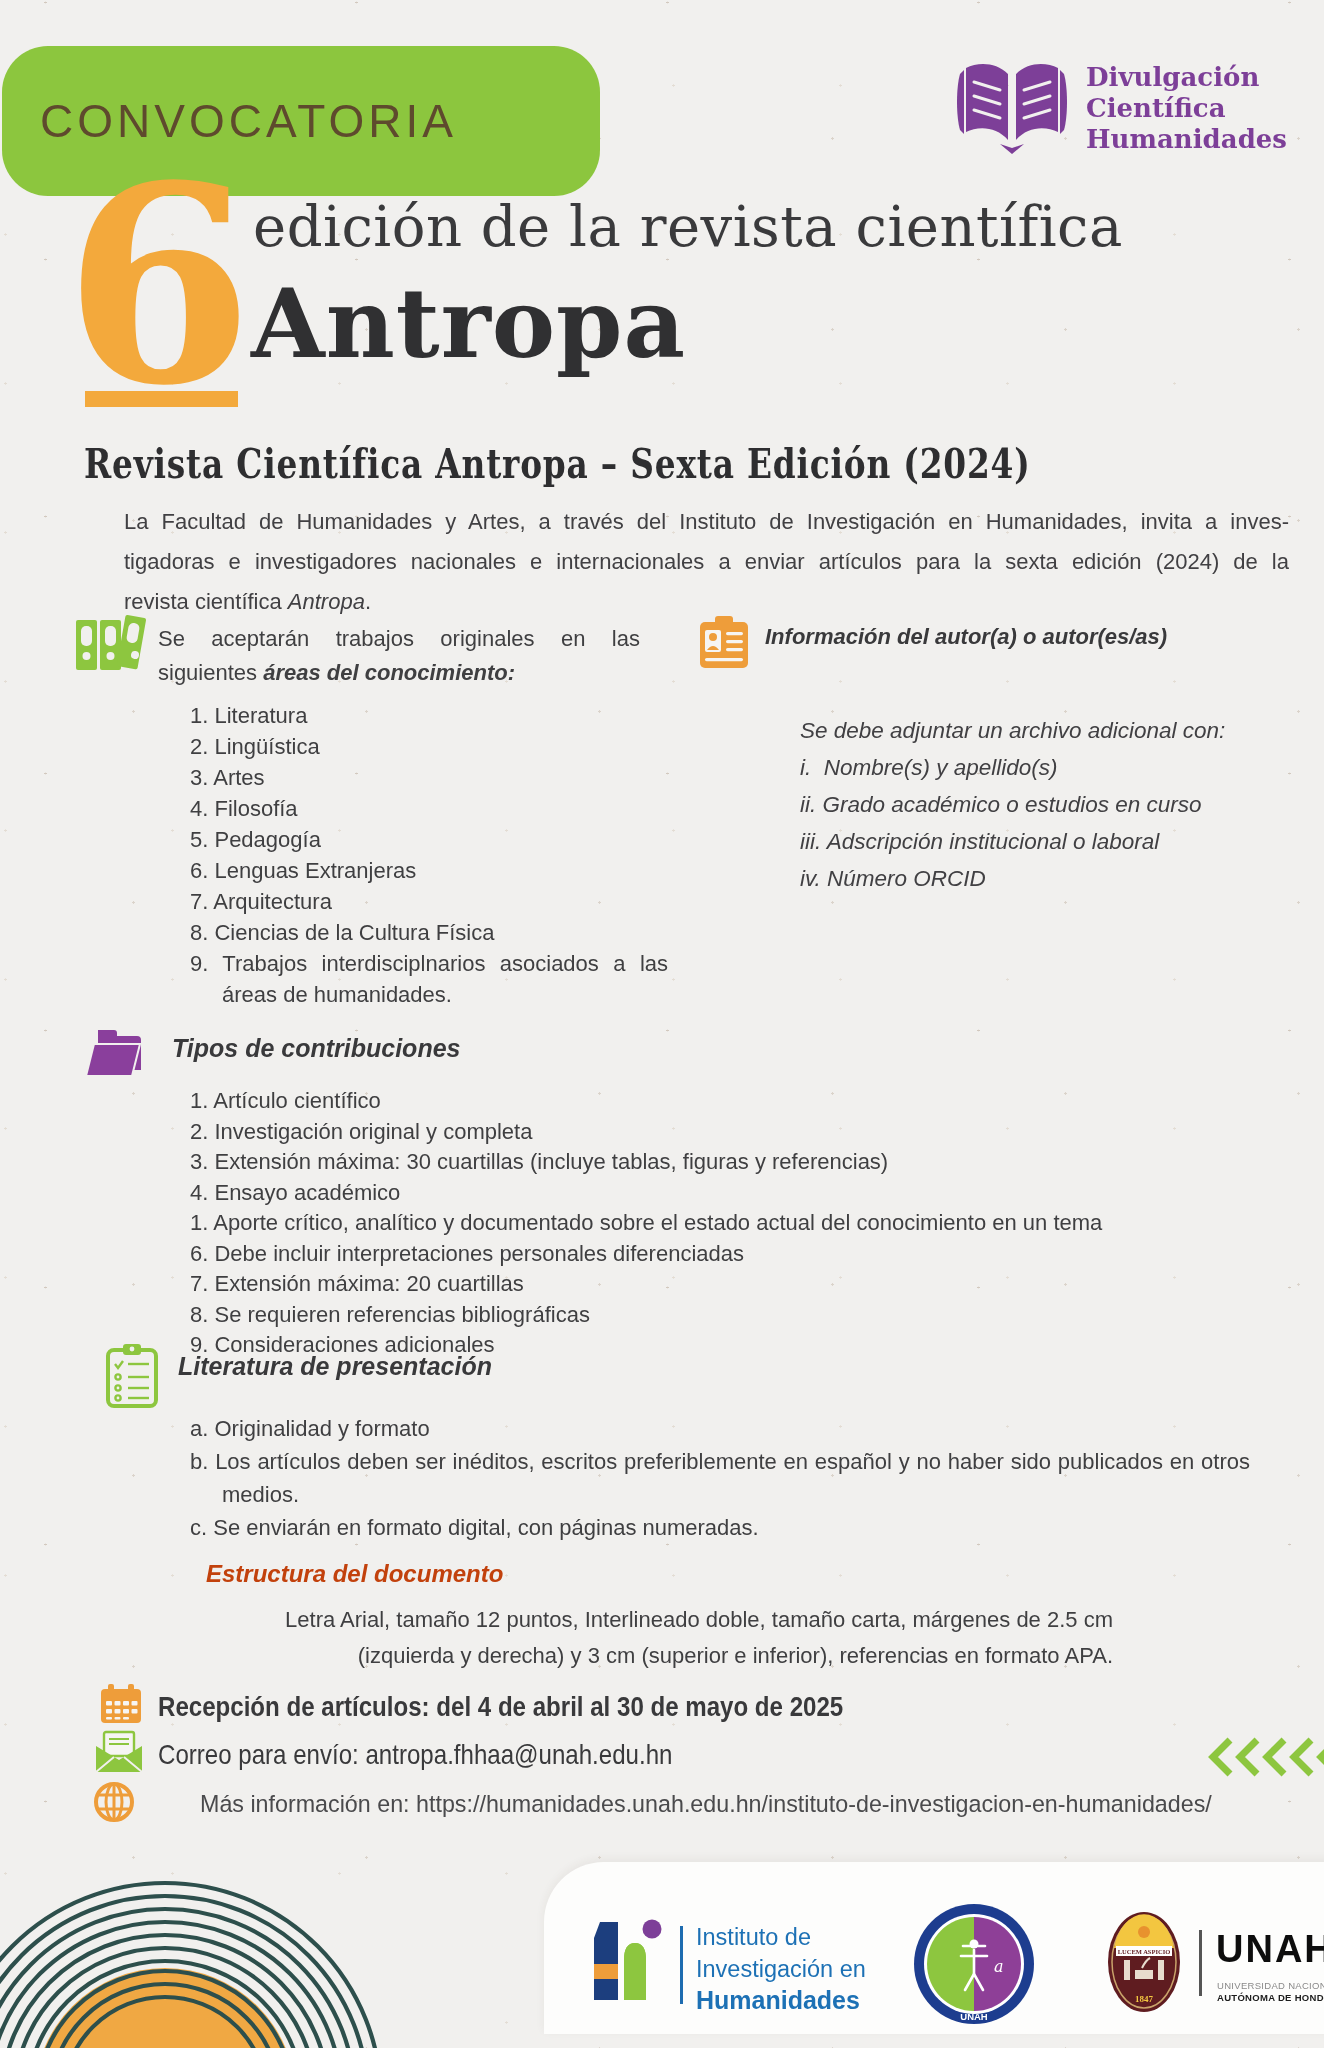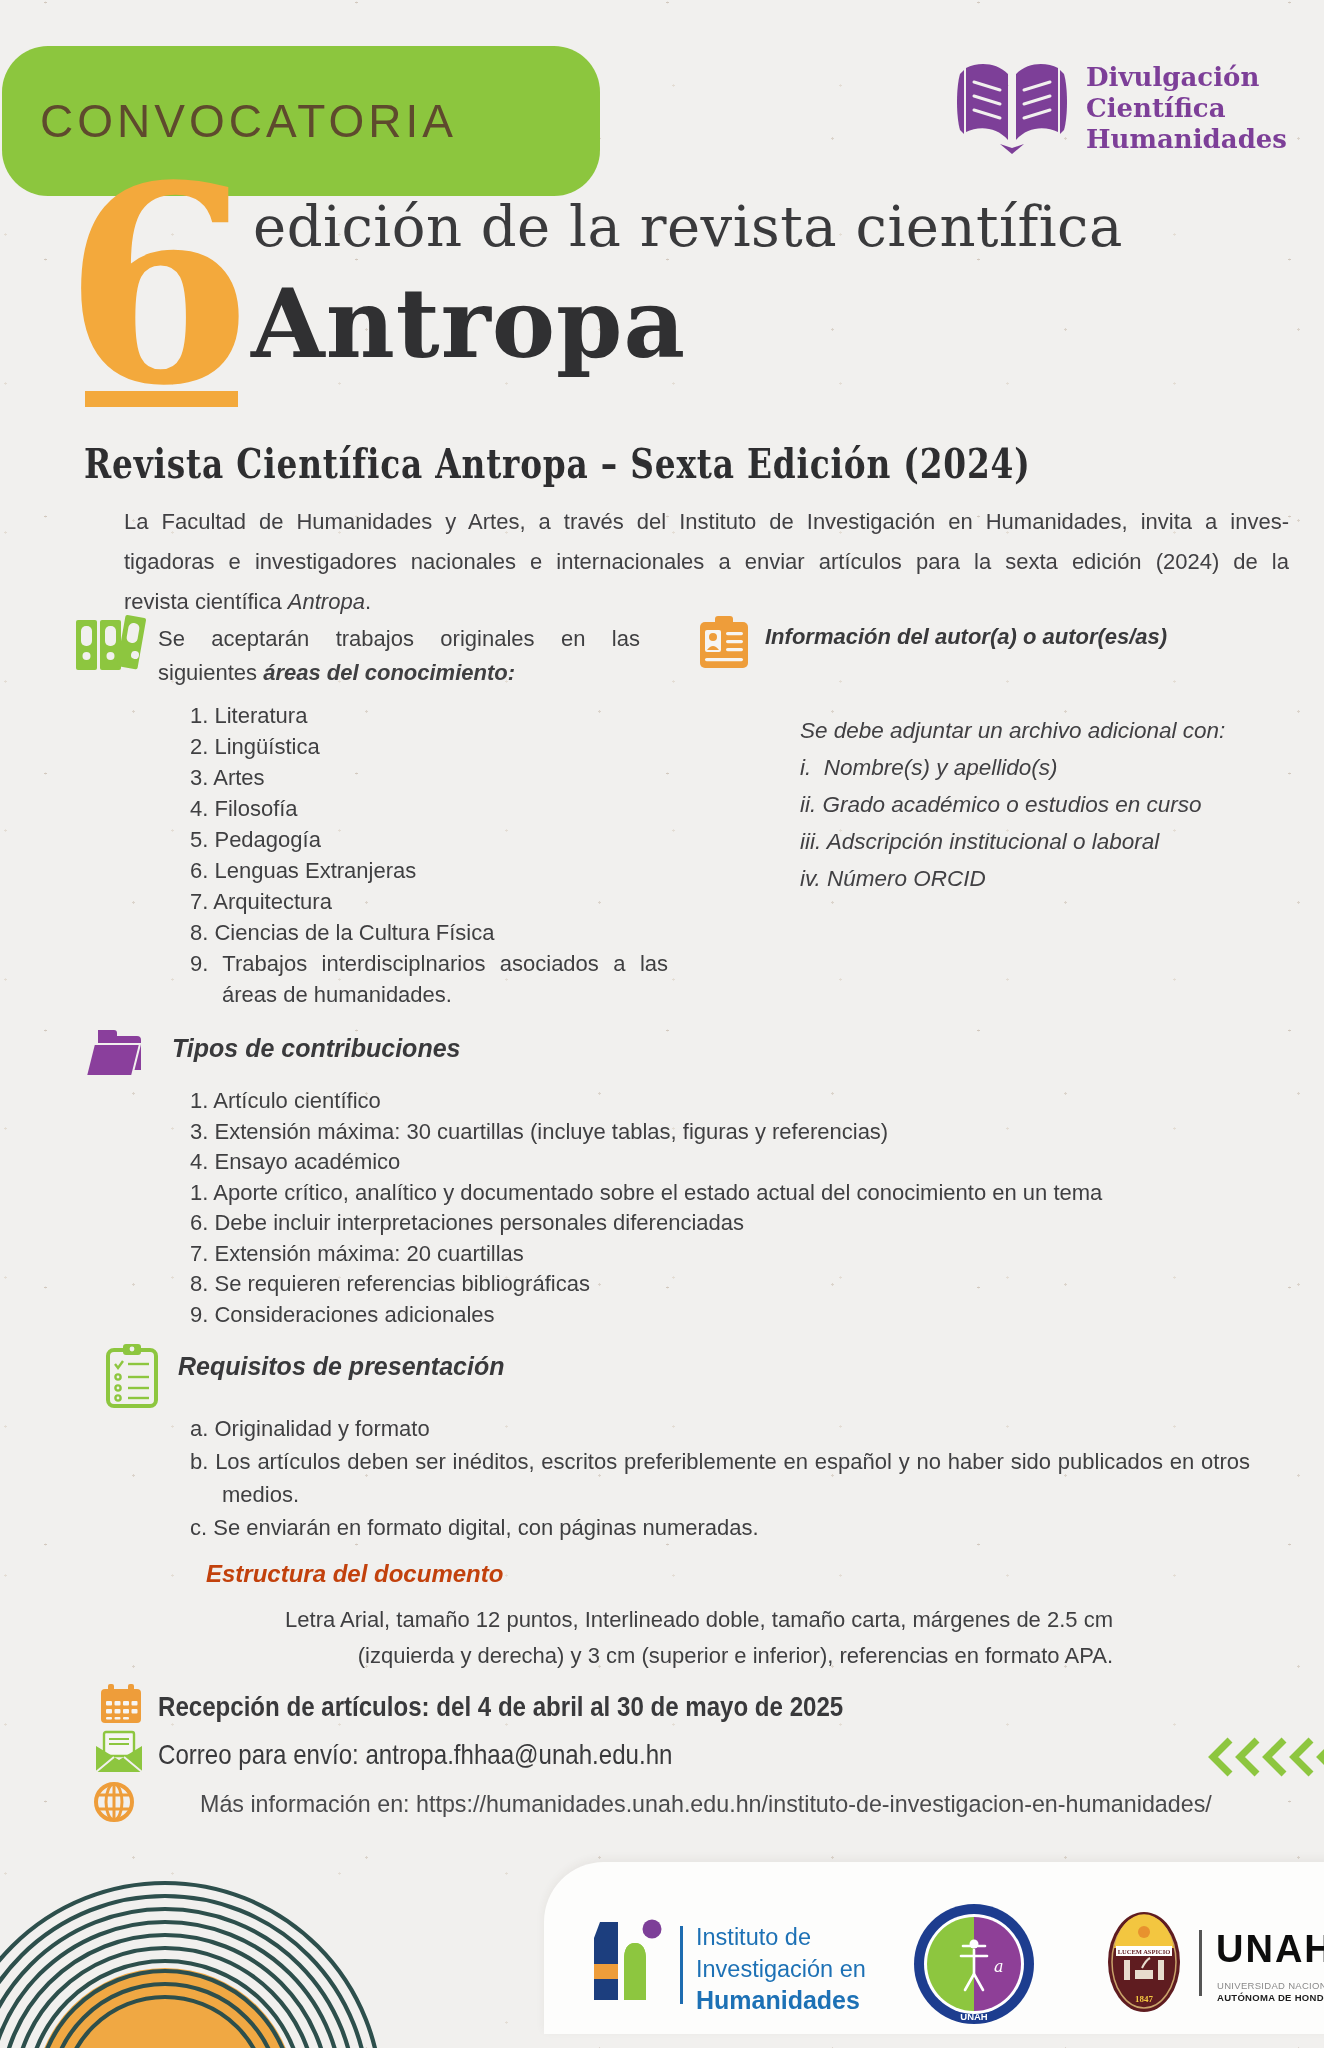--- a/index.html
+++ b/index.html
@@ -174,20 +174,21 @@
     <div class="pre">iv. Número ORCID</div>
   </div>
 
   <svg class="abs" style="left:84px;top:1024px" width="66" height="58" viewBox="0 0 66 58">
     <path d="M14,6 h16 a3,3 0 0 1 3,3 v3 h20 a4,4 0 0 1 4,4 v30 h-43 z" fill="#8a3f9c"></path>
     <path d="M10,20 L56,20 L48,52 L2,52 Z" fill="#8a3f9c" stroke="#f1f0ee" stroke-width="2"></path>
   </svg>
   <div class="abs tipos-title">Tipos de contribuciones</div>
   <div class="abs tipos-list">
     <div class="li">1. Artículo científico</div>
+    <div class="li">2. Investigación original y completa</div>
     <div class="li">3. Extensión máxima: 30 cuartillas (incluye tablas, figuras y referencias)</div>
     <div class="li">4. Ensayo académico</div>
     <div class="li">1. Aporte crítico, analítico y documentado sobre el estado actual del conocimiento en un tema</div>
     <div class="li">6. Debe incluir interpretaciones personales diferenciadas</div>
     <div class="li">7. Extensión máxima: 20 cuartillas</div>
     <div class="li">8. Se requieren referencias bibliográficas</div>
     <div class="li">9. Consideraciones adicionales</div>
   </div>
 
   <svg class="abs" style="left:102px;top:1340px" width="60" height="70" viewBox="0 0 60 70">
@@ -198,21 +199,21 @@
       <path d="M13,24 l3,4 l5,-7"></path>
         <line x1="26" y1="24" x2="47" y2="24"></line>
       <circle cx="16" cy="37" r="2.6"></circle>
         <line x1="26" y1="37" x2="47" y2="37"></line>
       <circle cx="16" cy="48" r="2.6"></circle>
         <line x1="26" y1="48" x2="47" y2="48"></line>
       <circle cx="16" cy="58" r="2.6"></circle>
         <line x1="26" y1="58" x2="47" y2="58"></line>
     </g>
   </svg>
-  <div class="abs req-title">Requisitos de presentación</div>
+  <div class="abs req-title">Literatura de presentación</div>
   <div class="abs req-list">
     <div class="li">a. Originalidad y formato</div>
     <div class="li">b. Los artículos deben ser inéditos, escritos preferiblemente en español y no haber sido publicados en otros medios.</div>
     <div class="li">c. Se enviarán en formato digital, con páginas numeradas.</div>
   </div>
   <div class="abs estructura">Estructura del documento</div>
   <div class="abs estr-body jl2">Letra Arial, tamaño 12 puntos, Interlineado doble, tamaño carta, márgenes de 2.5 cm (izquierda y derecha) y 3 cm (superior e inferior), referencias en formato APA.</div>
 
   <svg class="abs" style="left:100px;top:1684px" width="42" height="40" viewBox="0 0 42 40">
     <rect x="8" y="0" width="6" height="10" rx="2" fill="#ee9d3a"></rect>

